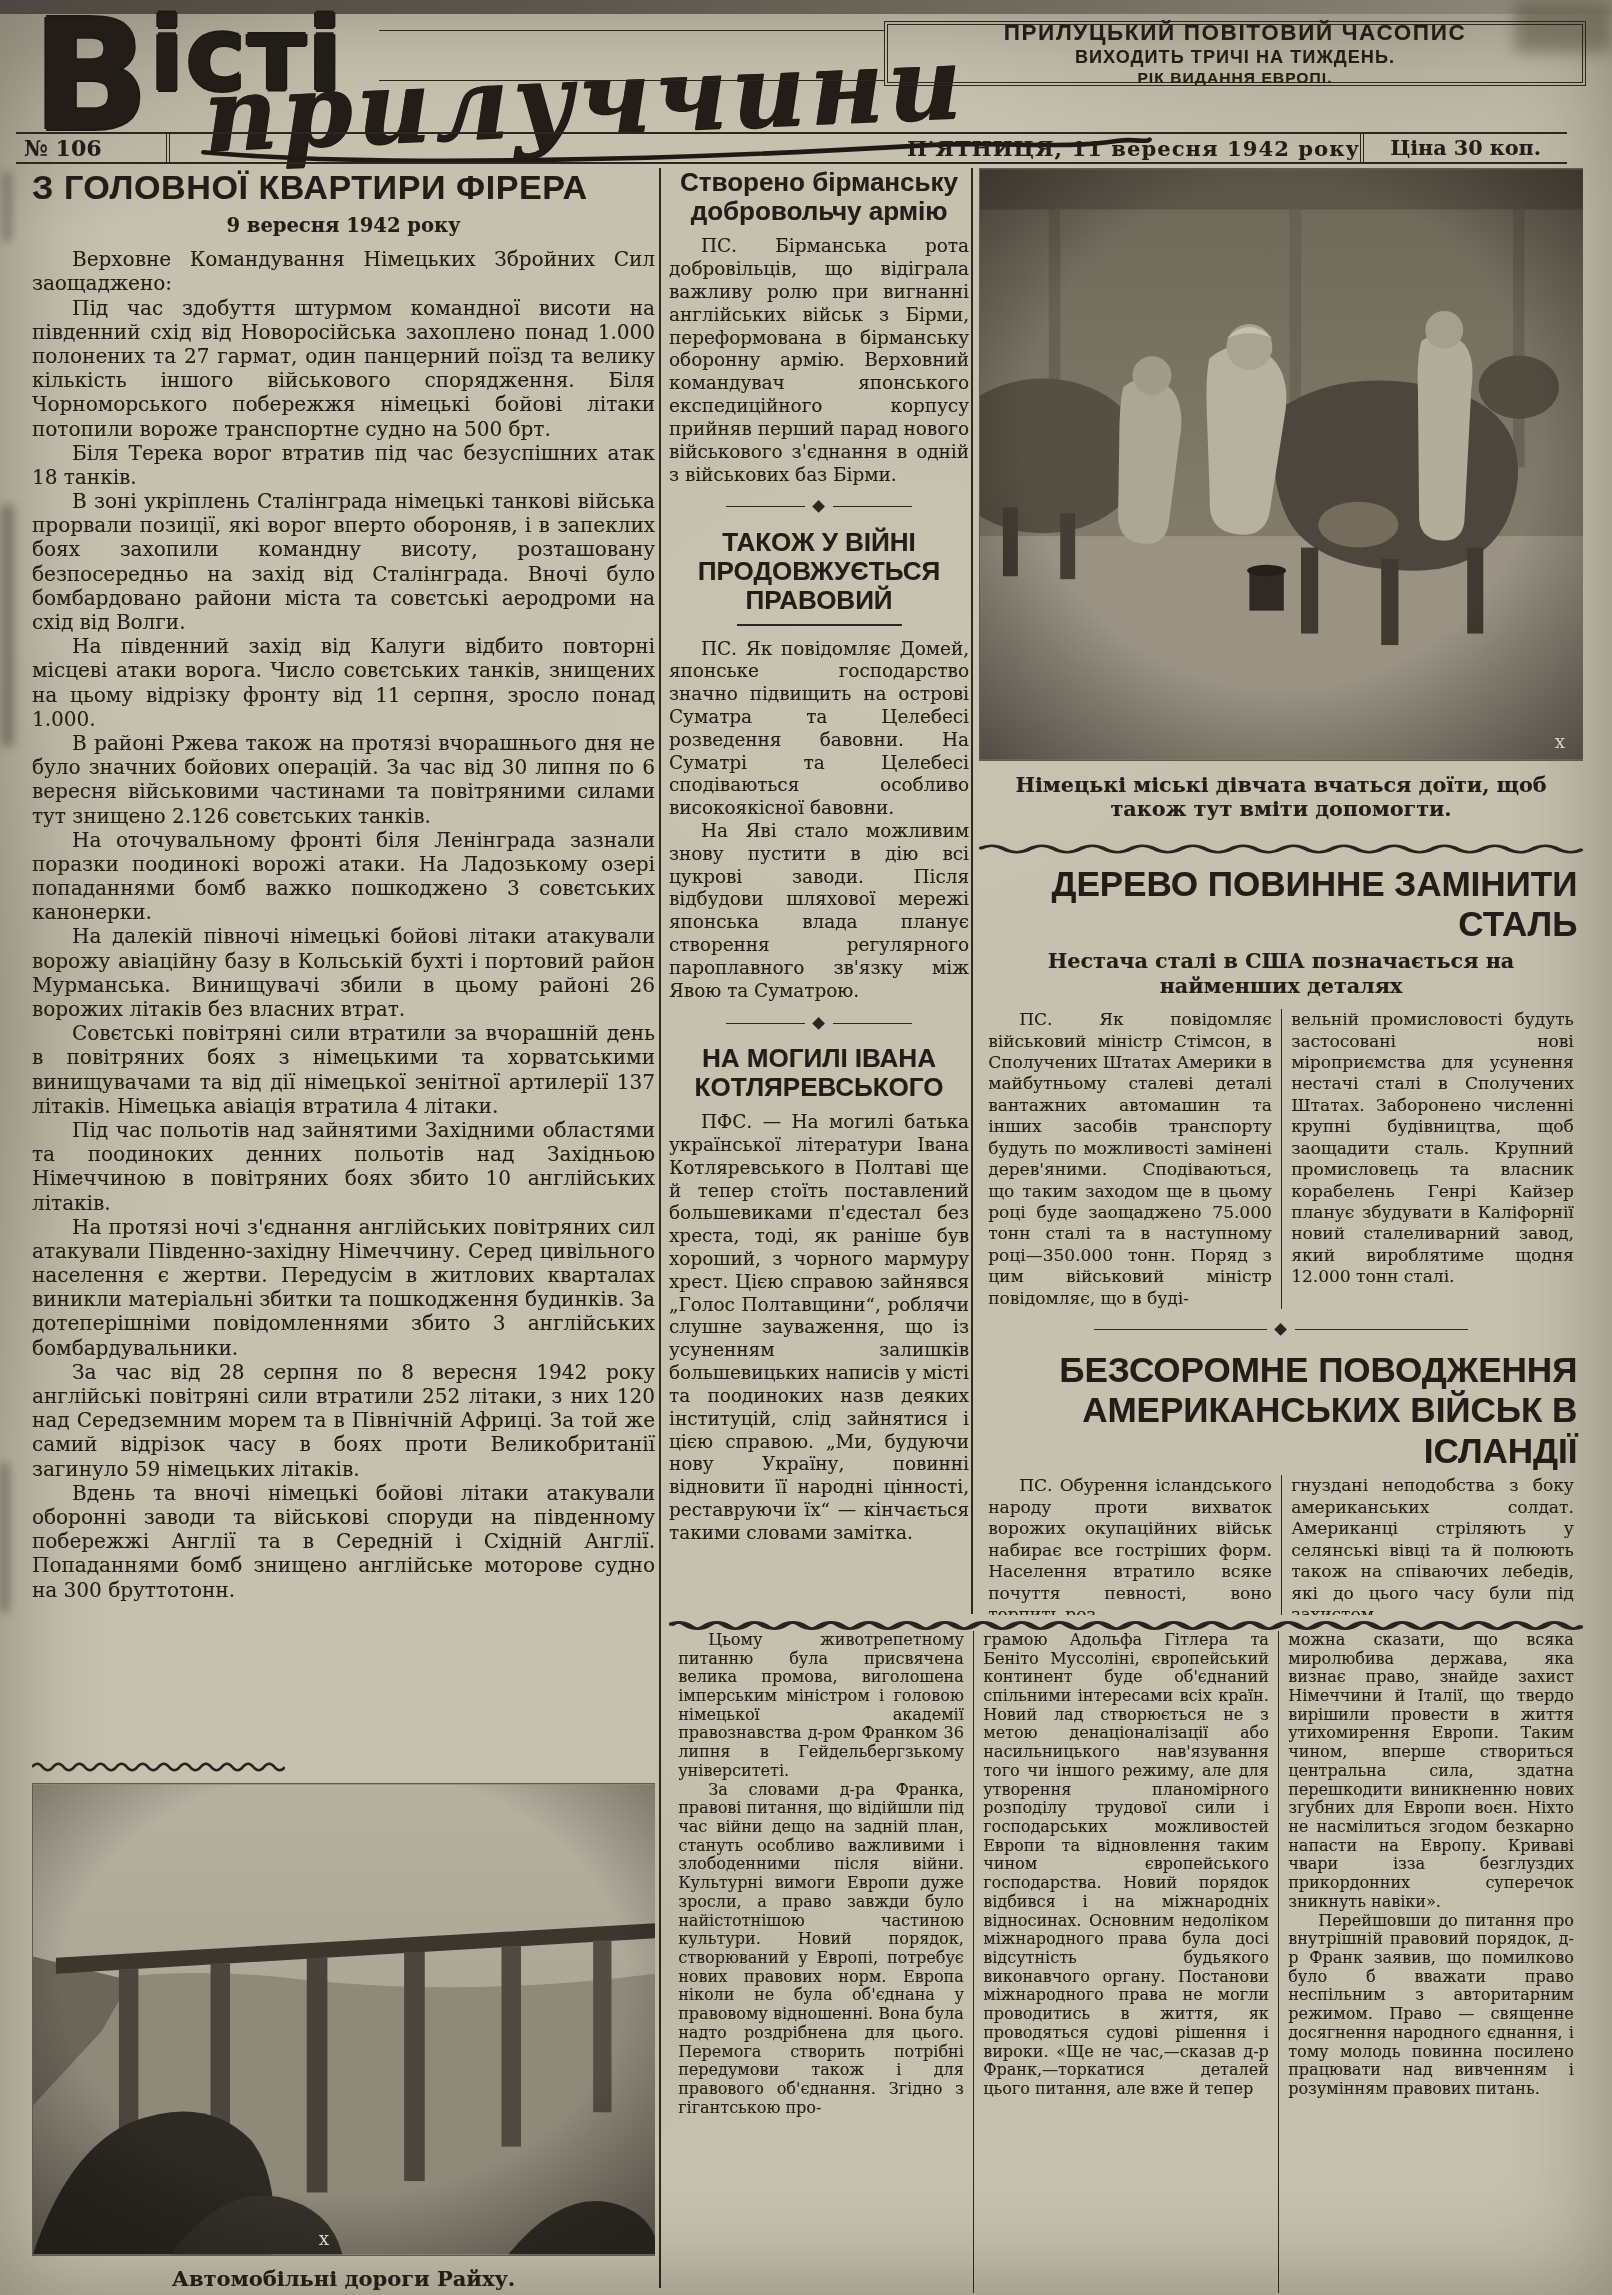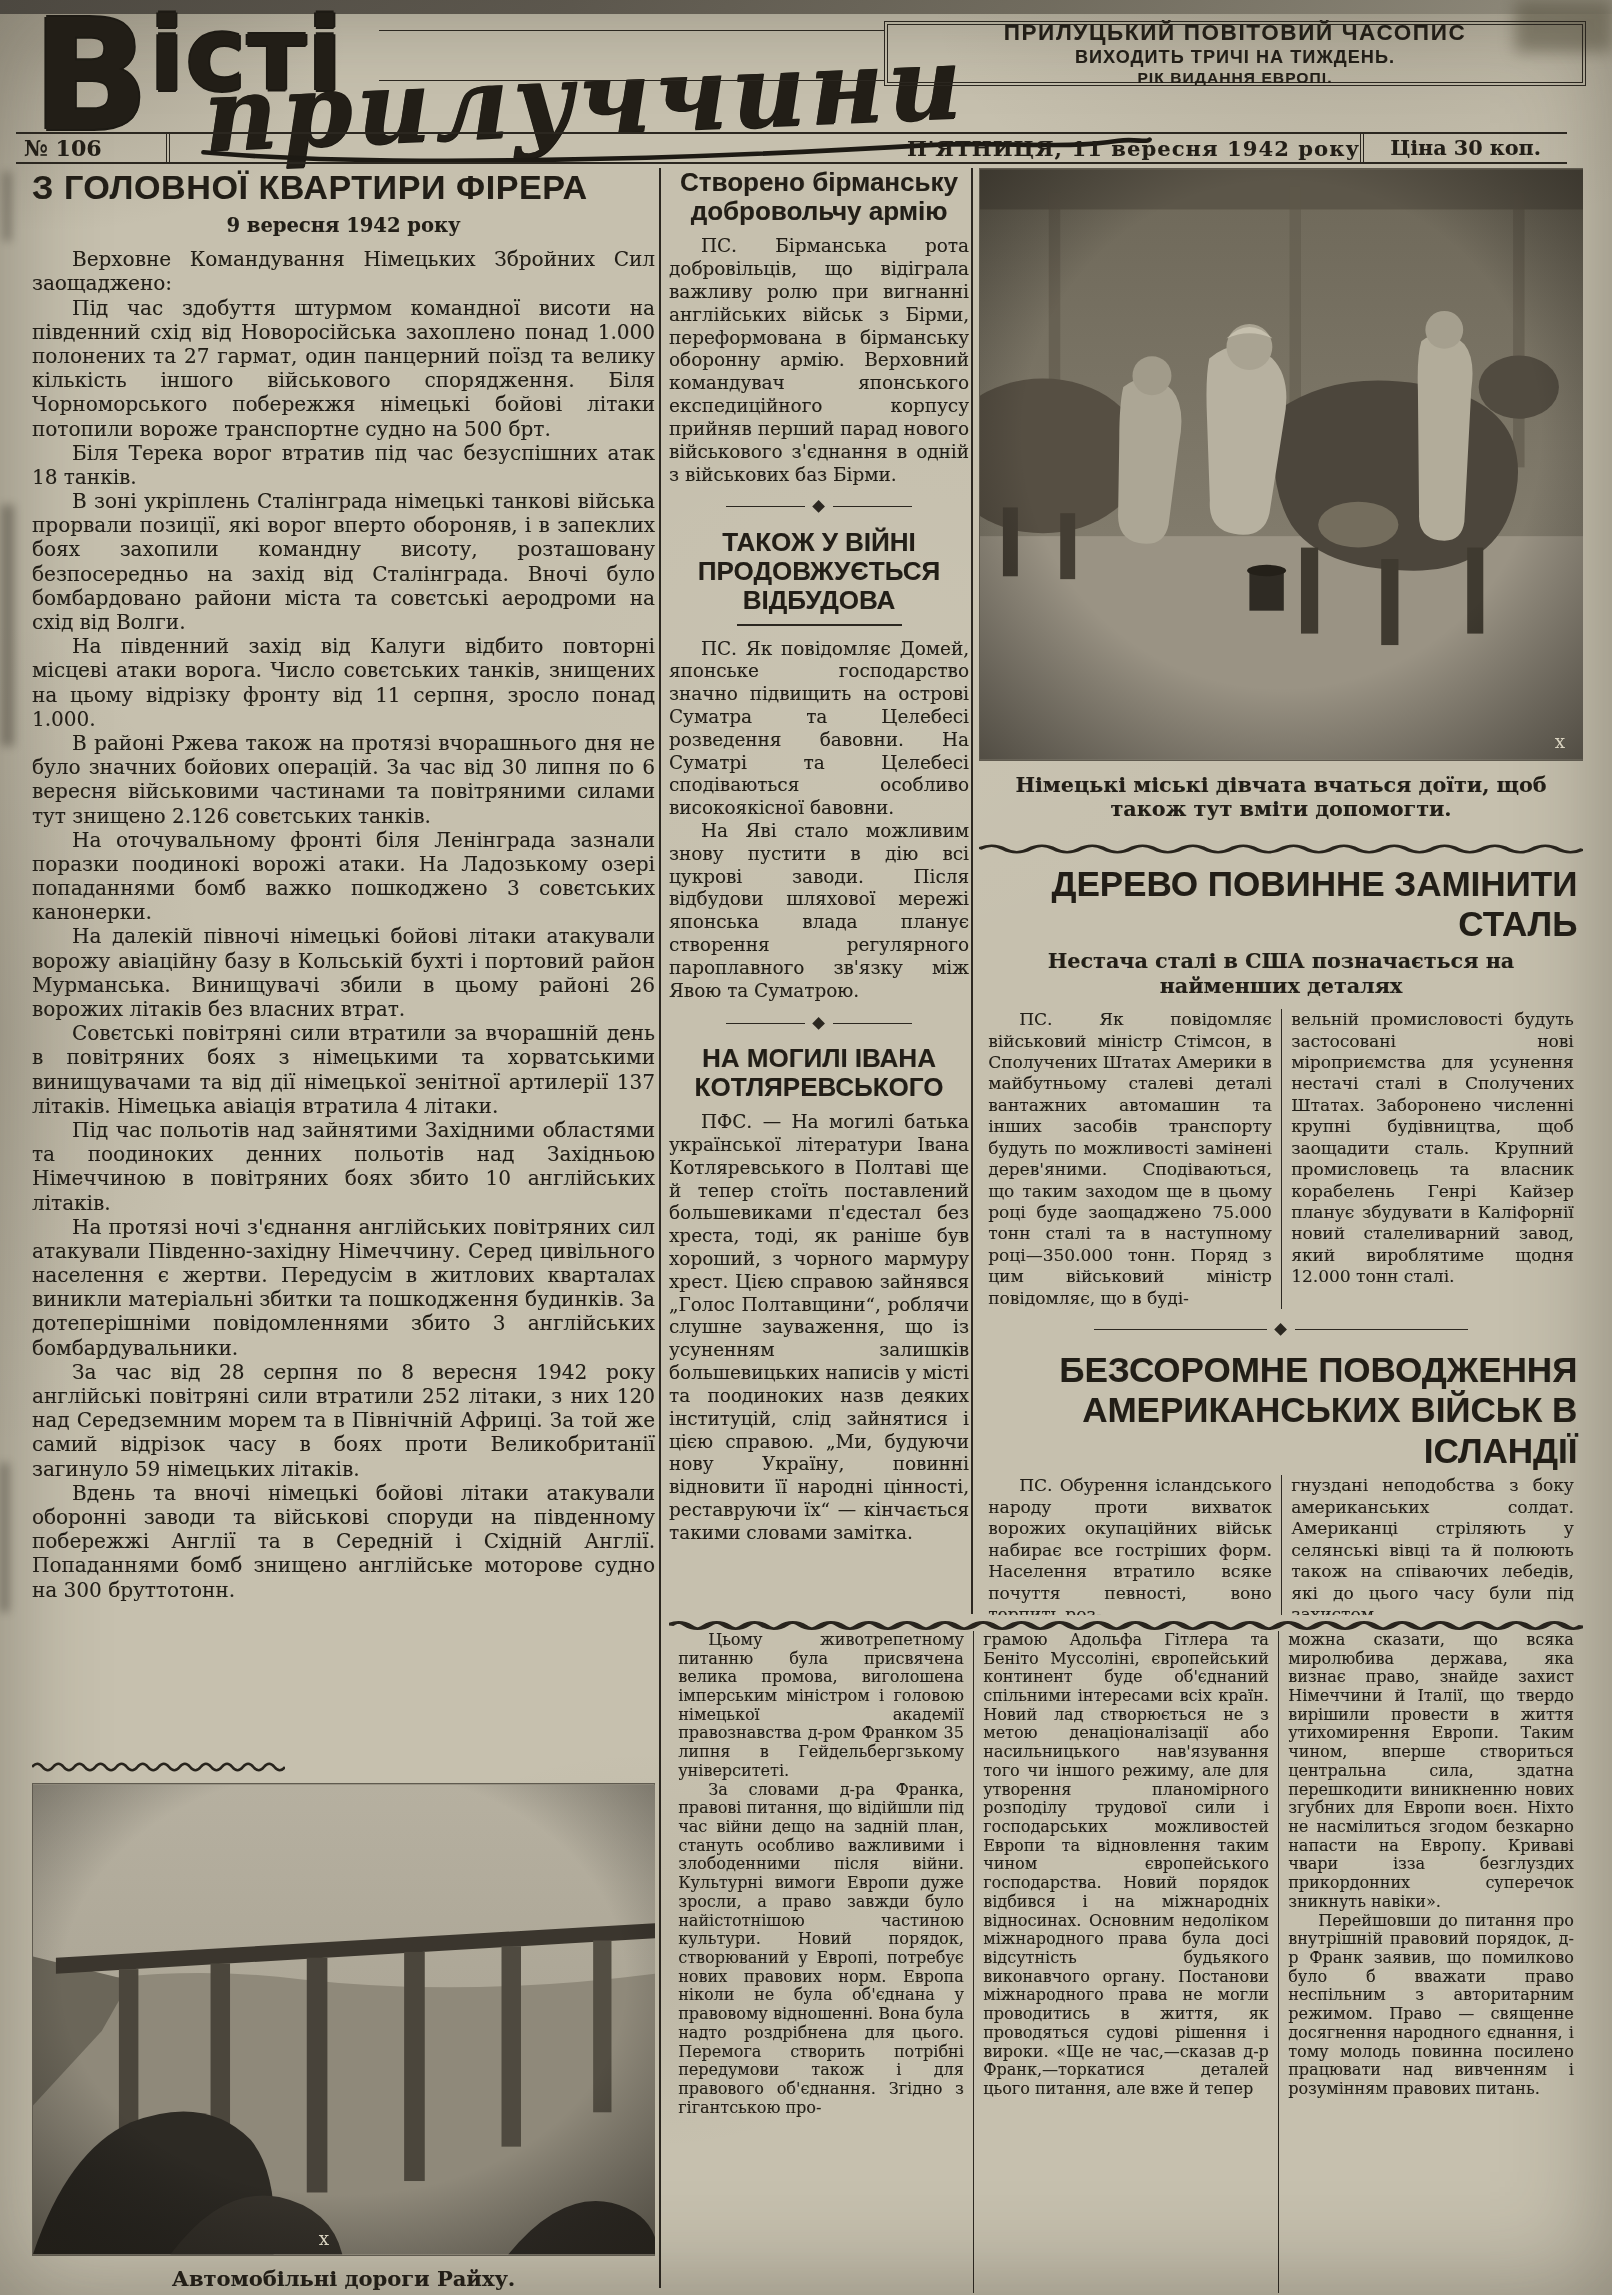--- a/index.html
+++ b/index.html
@@ -193,21 +193,21 @@
     <article>
       <h2>Створено бірманську добровольчу армію</h2>
       <p class="mbody">ПС. Бірманська рота добровільців, що відіграла важливу ролю при вигнанні англійських військ з Бірми, переформована в бірманську оборонну армію. Верховний командувач японського експедиційного корпусу прийняв перший парад нового військового з'єднання в одній з військових баз Бірми.</p>
     </article>
 
     <div class="orn">
         <span class="orn-d"></span>
       </div>
 
     <article>
-      <h2>ТАКОЖ У ВІЙНІ ПРОДОВЖУЄТЬСЯ ВІДБУДОВА</h2>
+      <h2>ТАКОЖ У ВІЙНІ ПРОДОВЖУЄТЬСЯ ПРАВОВИЙ</h2>
       <div class="title-rule"></div>
       <p class="mbody">ПС. Як повідомляє Домей, японське господарство значно підвищить на острові Суматра та Целебесі розведення бавовни. На Суматрі та Целебесі сподіваються особливо високоякісної бавовни.</p>
       <p class="mbody">На Яві стало можливим знову пустити в дію всі цукрові заводи. Після відбудови шляхової мережі японська влада планує створення регулярного пароплавного зв'язку між Явою та Суматрою.</p>
     </article>
 
     <div class="orn">
         <span class="orn-d"></span>
       </div>
 
     <article>
@@ -292,21 +292,21 @@
       </div>
     </article>
   </section>
 
   <section class="bottom">
     <svg class="zigzag" viewBox="0 0 480 26" preserveAspectRatio="none">
       <path d="M0,16 Q5,4 10,16 T20,16 T30,16 T40,16 T50,16 T60,16 T70,16 T80,16 T90,16 T100,16 T110,16 T120,16 T130,16 T140,16 T150,16 T160,16 T170,16 T180,16 T190,16 T200,16 T210,16 T220,16 T230,16 T240,16 T250,16 T260,16 T270,16 T280,16 T290,16 T300,16 T310,16 T320,16 T330,16 T340,16 T350,16 T360,16 T370,16 T380,16 T390,16 T400,16 T410,16 T420,16 T430,16 T440,16 T450,16 T460,16 T470,16 T480,16" fill="none" stroke="#28241d" stroke-width="5"></path>
     </svg>
     <div class="bcols">
       <div class="bcol">
-        <p>Цьому животрепетному питанню була присвячена велика промова, виголошена імперським міністром і головою німецької академії правознавства д-ром Франком 35 липня в Гейдельбергзькому університеті.</p>
+        <p>Цьому животрепетному питанню була присвячена велика промова, виголошена імперським міністром і головою німецької академії правознавства д-ром Франком 36 липня в Гейдельбергзькому університеті.</p>
         <p>За словами д-ра Франка, правові питання, що відійшли під час війни дещо на задній план, стануть особливо важливими і злободенними після війни. Культурні вимоги Европи дуже зросли, а право завжди було найістотнішою частиною культури. Новий порядок, створюваний у Европі, потребує нових правових норм. Европа ніколи не була об'єднана у правовому відношенні. Вона була надто роздрібнена для цього. Перемога створить потрібні передумови також і для правового об'єднання. Згідно з гігантською про-</p>
       </div>
       <div class="bcol">
         <p class="noindent" style="text-indent:0">грамою Адольфа Гітлера та Беніто Муссоліні, європейський континент буде об'єднаний спільними інтересами всіх країн. Новий лад створюється не з метою денаціоналізації або насильницького нав'язування того чи іншого режиму, але для утворення планомірного розподілу трудової сили і господарських можливостей Европи та відновлення таким чином європейського господарства. Новий порядок відбився і на міжнародніх відносинах. Основним недоліком міжнародного права була досі відсутність будьякого виконавчого органу. Постанови міжнародного права не могли проводитись в життя, як проводяться судові рішення і вироки. «Ще не час,—сказав д-р Франк,—торкатися деталей цього питання, але вже й тепер</p>
       </div>
       <div class="bcol">
         <p style="text-indent:0">можна сказати, що всяка миролюбива держава, яка визнає право, знайде захист Німеччини й Італії, що твердо вирішили провести в життя утихомирення Европи. Таким чином, вперше створиться центральна сила, здатна перешкодити виникненню нових згубних для Европи воєн. Ніхто не насмілиться згодом безкарно напасти на Европу. Криваві чвари ізза безглуздих прикордонних суперечок зникнуть навіки».</p>
         <p>Перейшовши до питання про внутрішній правовий порядок, д-р Франк заявив, що помилково було б вважати право неспільним з авторитарним режимом. Право — священне досягнення народного єднання, і тому молодь повинна посилено працювати над вивченням і розумінням правових питань.</p>
       </div>
     </div>

